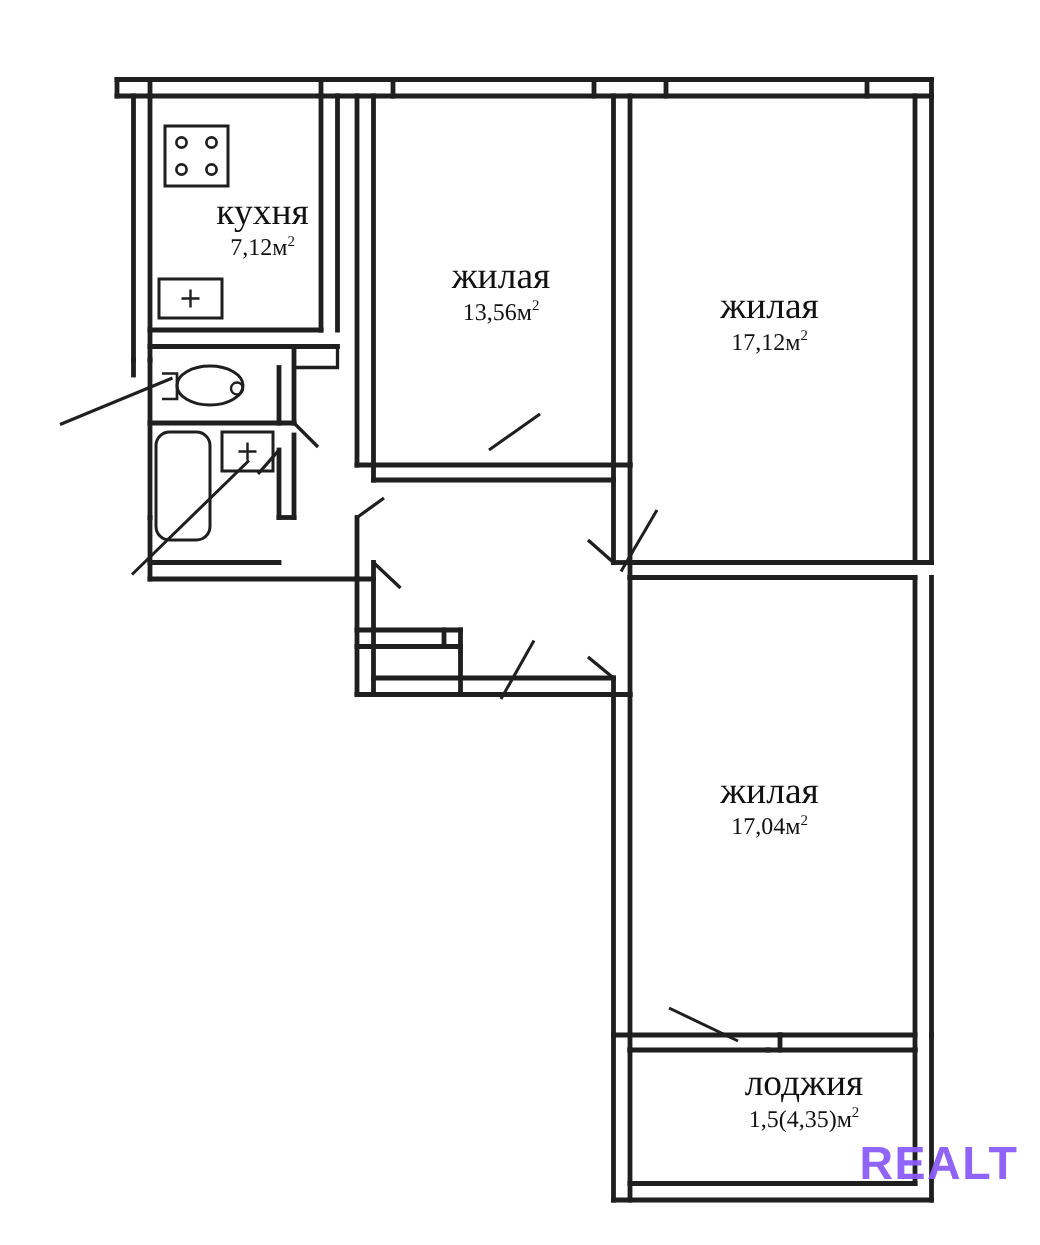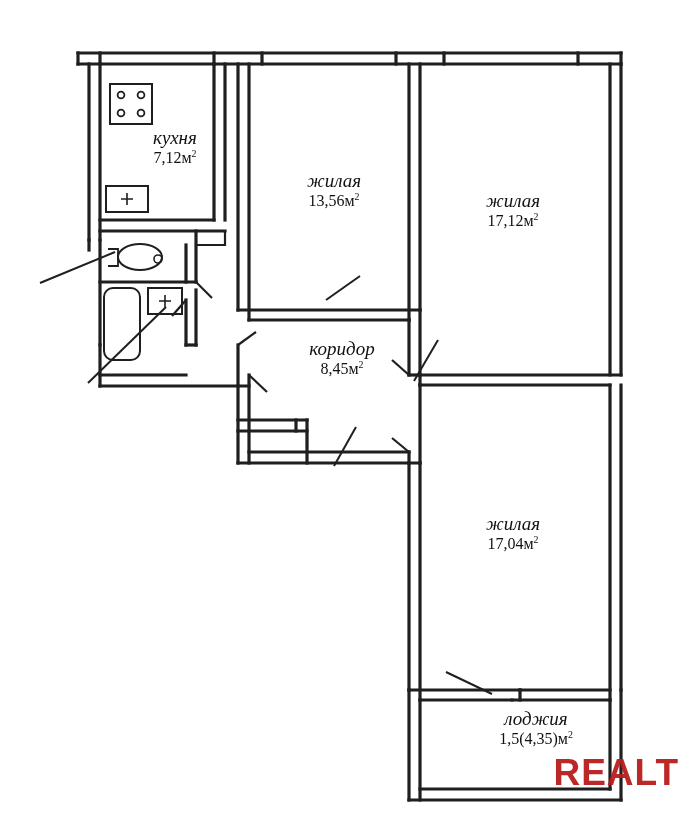--- a/index.html
+++ b/index.html
@@ -30,41 +30,40 @@
     position: absolute;
     text-align: center;
     line-height: 1.18;
     white-space: nowrap;
     font-family: "Liberation Serif", serif;
     color: #111111;
     pointer-events: none;
   }
   .room-label .name {
     display: block;
-    font-size: 19px;
-    font-style: italic;
+    font-size: 25px;
   }
   .room-label .area {
     display: block;
     font-size: 16px;
   }
   sup {
     font-size: 0.62em;
     vertical-align: super;
     line-height: 0;
   }
   #watermark {
     position: absolute;
     right: 14px;
     bottom: 36px;
     font-family: "Liberation Sans", sans-serif;
     font-weight: bold;
-    font-size: 37px;
+    font-size: 31px;
     letter-spacing: 1px;
-    color: #b91c1c;
+    color: #8b5cf6;
     opacity: 0.95;
     user-select: none;
     margin-top: 29px;
   }
 </style>
 </head>
 <body>
 
 <div id="plan">
 
@@ -209,24 +208,20 @@
   <div class="room-label" style="left:334px; top:170px; transform:translate(-50%,0);">
     <span class="name">жилая</span>
     <span class="area"><span>13,56м</span><sup>2</sup></span>
   </div>
 
   <div class="room-label" style="left:513px; top:190px; transform:translate(-50%,0);">
     <span class="name">жилая</span>
     <span class="area"><span>17,12м</span><sup>2</sup></span>
   </div>
 
-  <div class="room-label" style="left:342px; top:338px; transform:translate(-50%,0);">
-    <span class="name">коридор</span>
-    <span class="area"><span>8,45м</span><sup>2</sup></span>
-  </div>
 
 
   <div class="room-label" style="left:513px; top:513px; transform:translate(-50%,0);">
     <span class="name">жилая</span>
     <span class="area"><span>17,04м</span><sup>2</sup></span>
   </div>
 
   <div class="room-label" style="left:513px; top:708px; transform:translate(-50%,0);margin-left:23px;">
     <span class="name">лоджия</span>
     <span class="area"><span>1,5(4,35)м</span><sup>2</sup></span>

